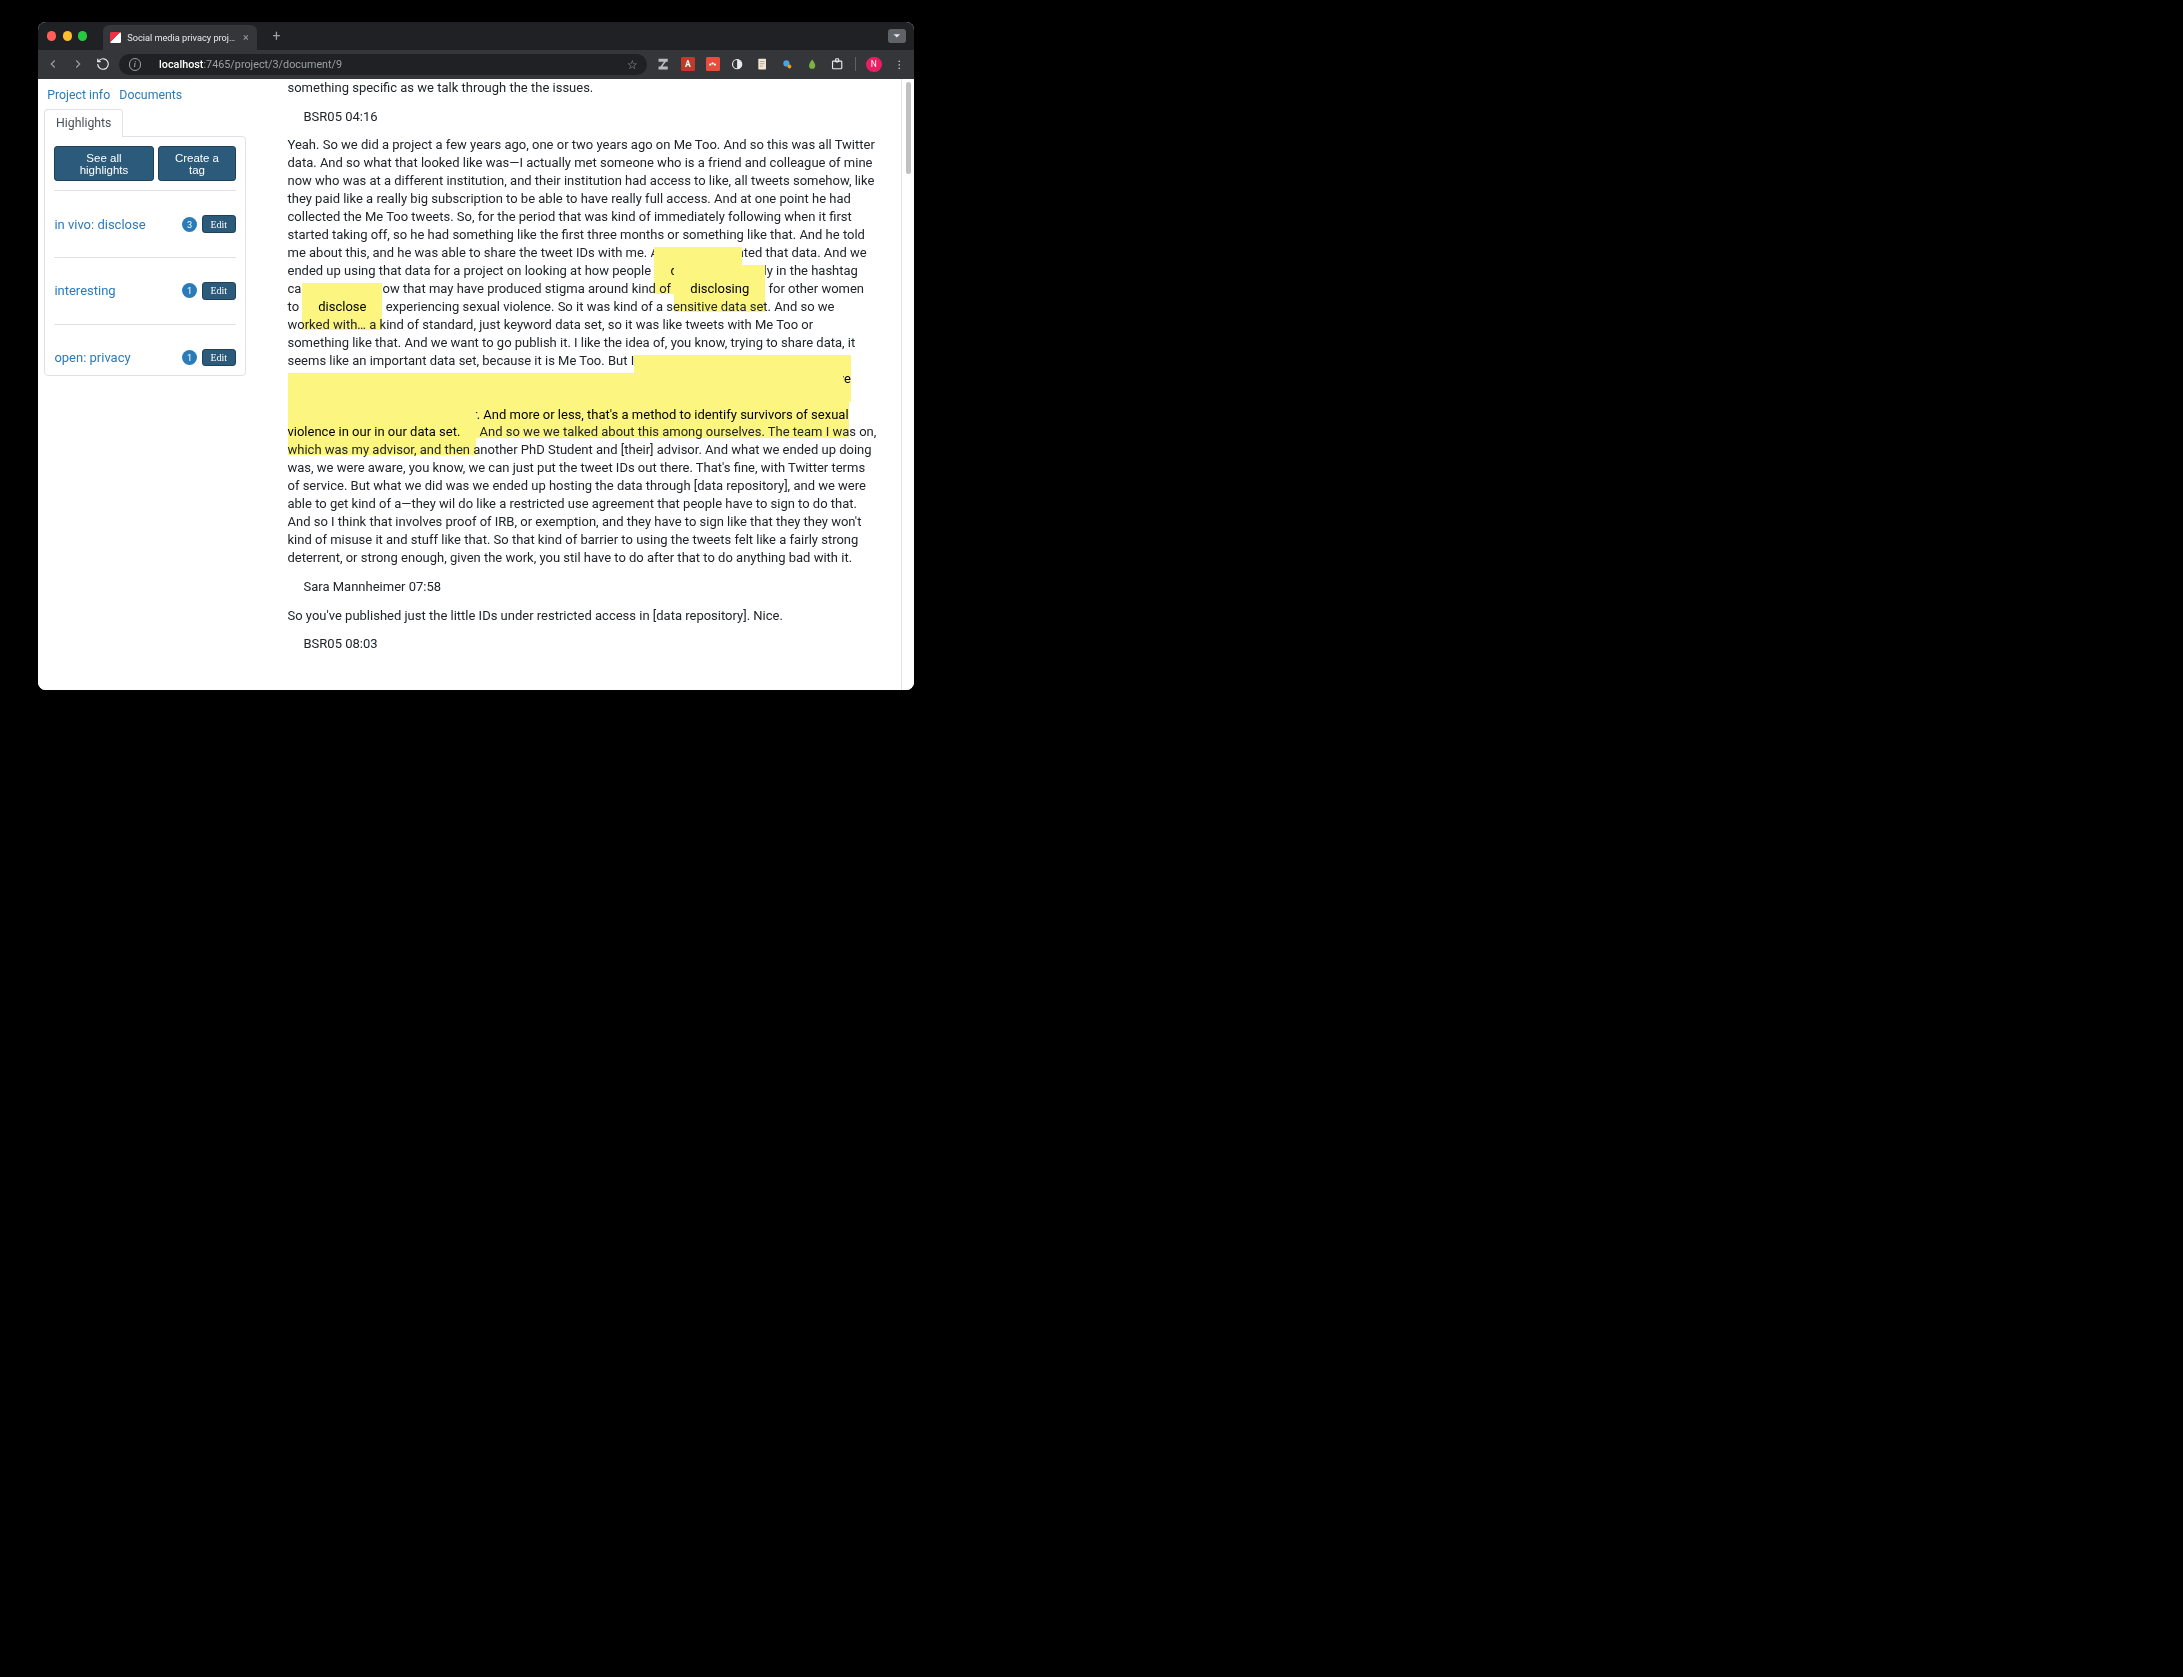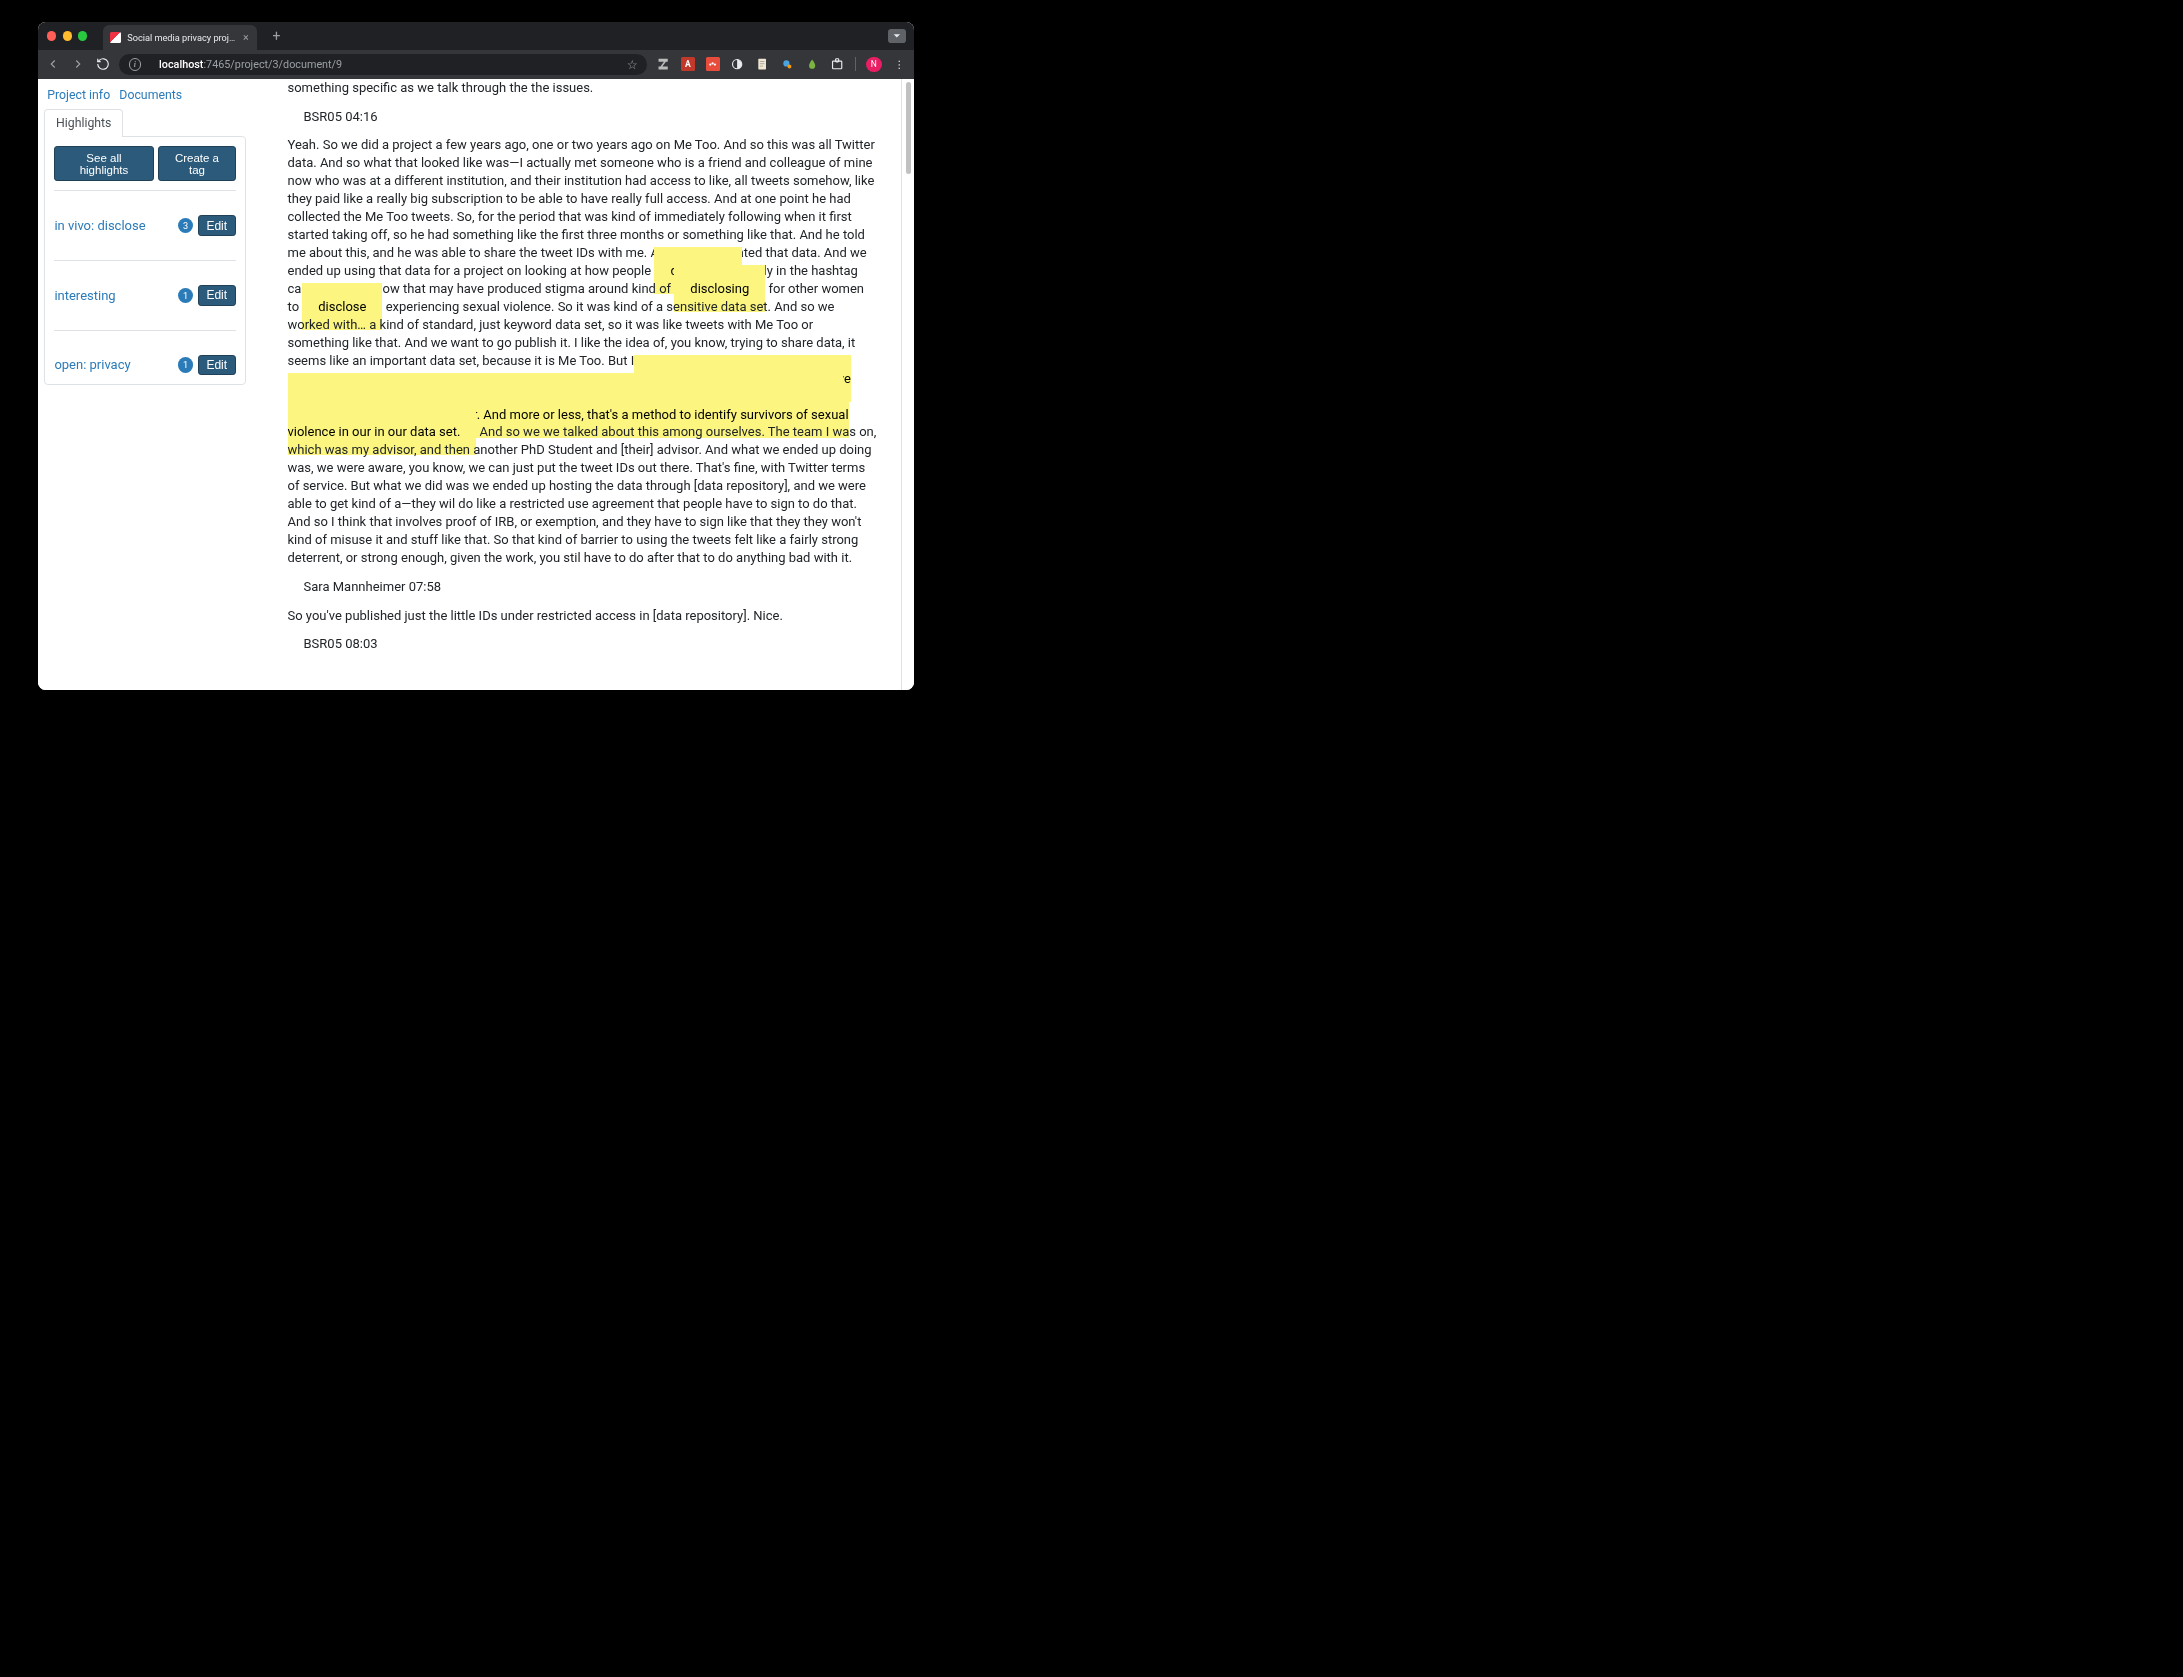--- a/index.html
+++ b/index.html
@@ -182,21 +182,21 @@
   }
   .btn {
     background: #2c5a7a;
     color: #fff;
     border: 0.8px solid #1f4057;
     border-radius: 3.1px;
     padding: 4.6px 9.2px;
     font-size: 11.5px;
     cursor: pointer;
   }
-  .btn-sm { padding: 2.3px 7.7px; font-size: 12px; }
+  .btn-sm { padding: 2.3px 7.7px; font-size: 10px; font-family: Liberation Serif, serif; }
   .tag-row {
     display:flex;
     align-items:center;
     justify-content: space-between;
     border-top: 0.8px solid #dee2e6;
     padding: 24px 0;
   }
   .tag-row:last-child { padding-bottom: 0; }
   .tag-name { color: #2b7bb9; font-size: 13px; cursor:pointer; }
   .tag-right { display:flex; align-items:center; gap:4.6px; }

